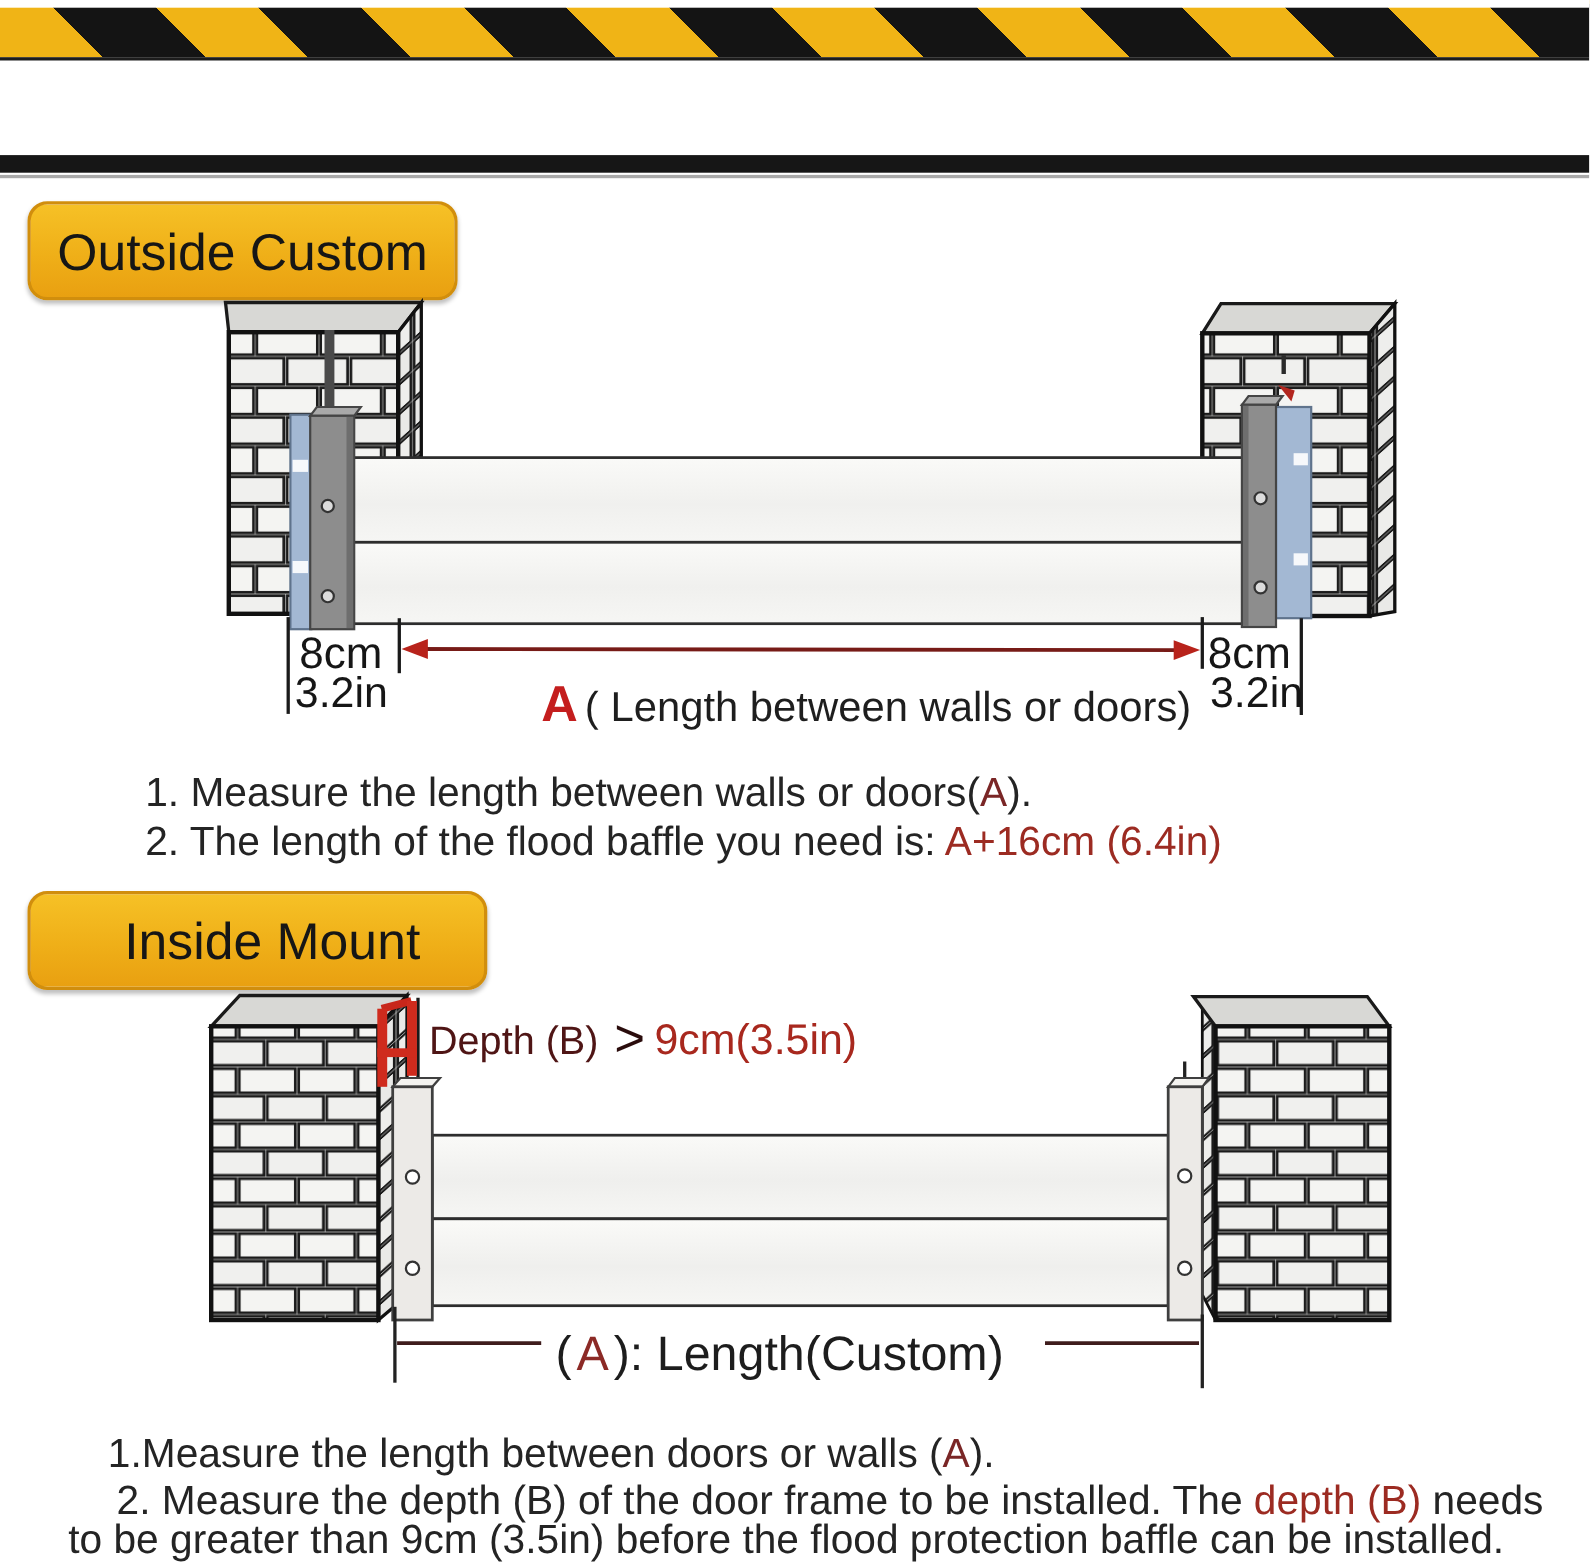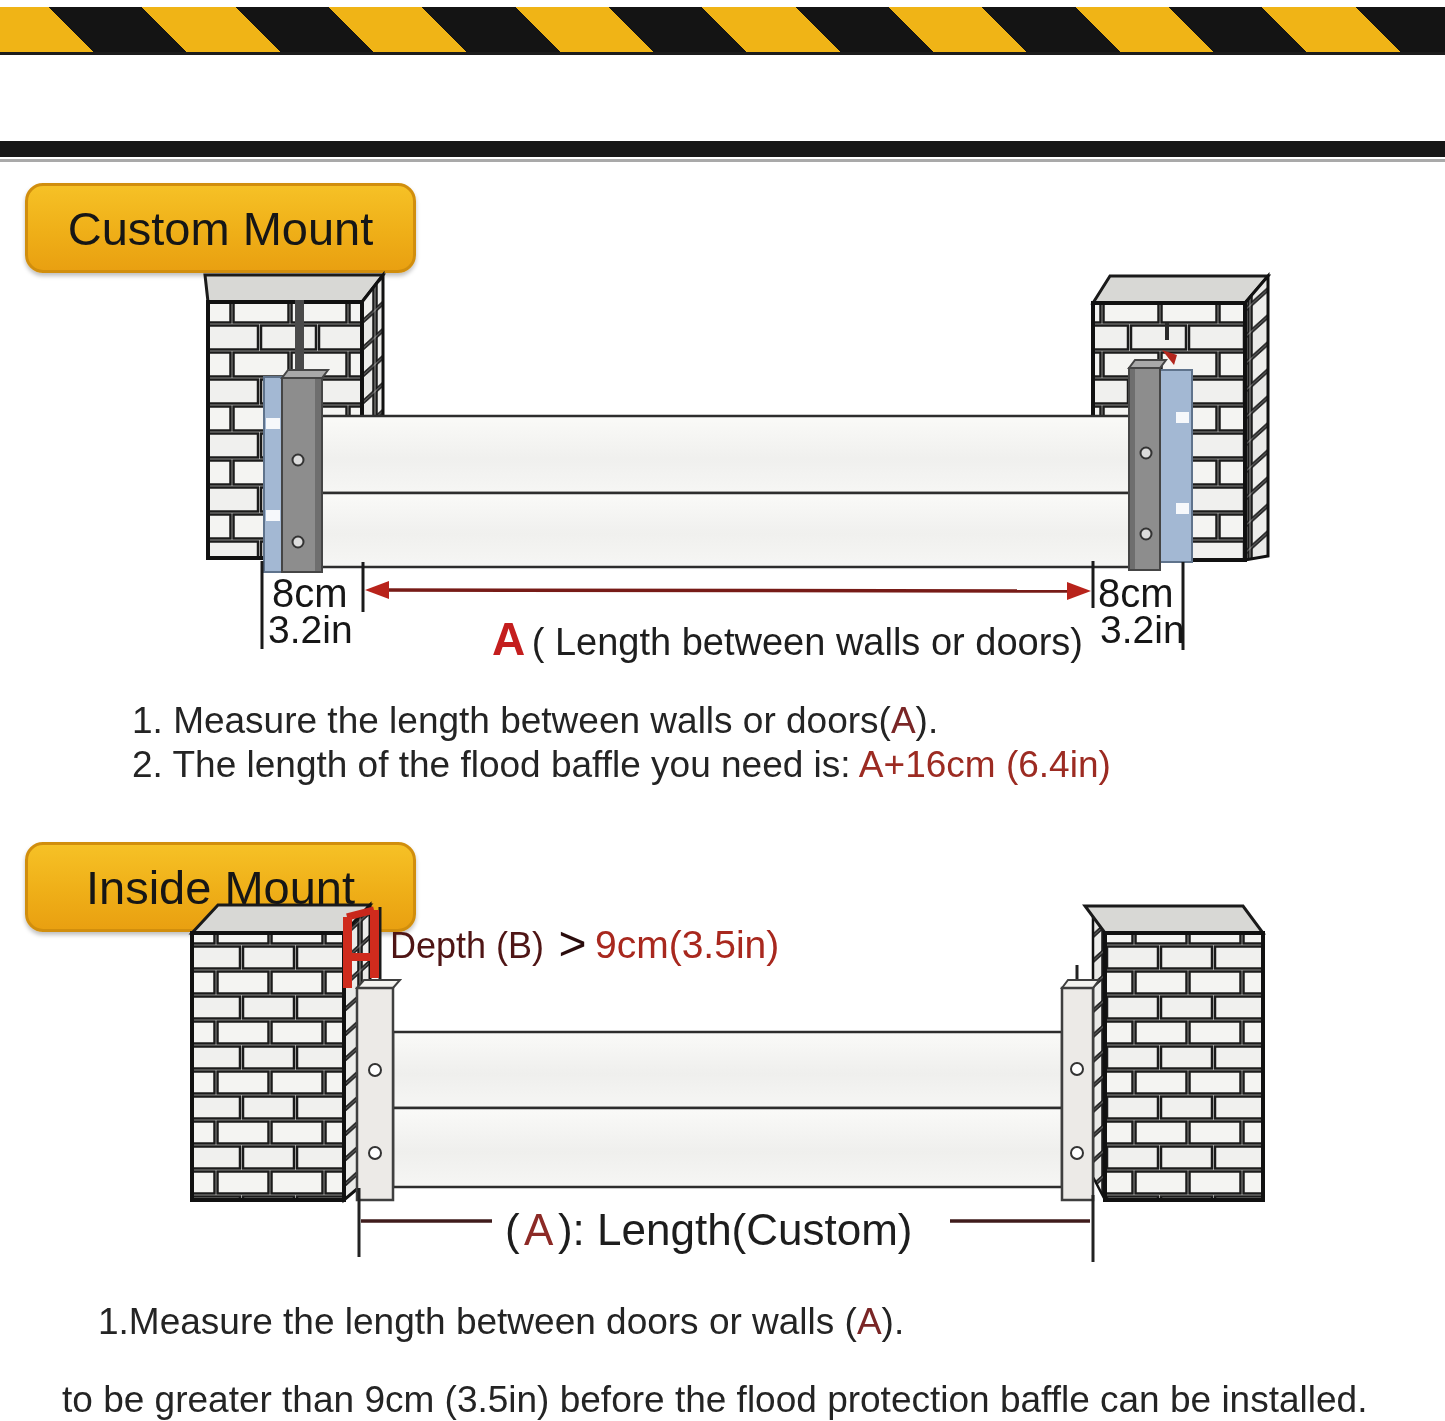--- a/index.html
+++ b/index.html
@@ -19,21 +19,21 @@
   .black-bar{position:absolute;left:0;top:141px;width:1445px;height:16px;background:#161616;}
   .bar-shadow{position:absolute;left:0;top:159px;width:1445px;height:3px;background:#a9a9a9;}
 
   
   .badge{position:absolute;left:25px;width:385px;height:84px;border-radius:18px;
          background:linear-gradient(180deg,#f6c126 0%,#efaf18 55%,#e9a011 100%);
          border:3px solid #d18e0d;box-shadow:0 3px 4px rgba(0,0,0,.25);
          display:flex;align-items:center;justify-content:center;
          font-size:47px;color:#161616;}
   #badge-outside{top:183px;}
-  #badge-inside{top:842px;}
+  #badge-inside{top:810px;padding-left:27px;}
 
   
   .diagram{position:absolute;left:0;}
   #svg-outside{top:270px;}
   #svg-inside{top:895px;}
   text{font-family:"Liberation Sans", sans-serif;}
   .meas{font-size:40px;fill:#161616;}
   .meas-in{font-size:39px;fill:#161616;}
   .arrow-label{font-size:38px;fill:#1e1e1e;}
   .arrow-label-a{font-size:46px;font-weight:700;fill:#c41e1e;}
@@ -56,21 +56,21 @@
 </head>
 <body>
 
 <div id="canvas">
 
   <div class="hazard"></div>
   <div class="hazard-cap"></div>
   <div class="black-bar"></div>
   <div class="bar-shadow"></div>
 
-  <div class="badge" id="badge-outside">Custom Mount</div>
+  <div class="badge" id="badge-outside">Outside Custom</div>
   <div class="badge" id="badge-inside">Inside Mount</div>
 
   <svg id="svg-outside" class="diagram" width="1445" height="420" viewBox="0 0 1445 420">
     <defs>
       <pattern id="brickA" width="58" height="54" patternUnits="userSpaceOnUse">
         <rect width="58" height="54" fill="#fbfbfa"></rect>
         <rect x="-29" y="1.5" width="55" height="24" fill="#f0f0ee" stroke="#1b1b1b" stroke-width="2.5"></rect>
         <rect x="29" y="1.5" width="55" height="24" fill="#f0f0ee" stroke="#1b1b1b" stroke-width="2.5"></rect>
         <rect x="1.5" y="28.5" width="55" height="24" fill="#f4f4f2" stroke="#1b1b1b" stroke-width="2.5"></rect>
       </pattern>
@@ -235,15 +235,16 @@
       <line x1="1093" y1="300" x2="1093" y2="367" stroke="#222222" stroke-width="3"></line>
       <text x="505" y="350">
         <tspan class="len-text">(</tspan>
         <tspan class="len-a">A</tspan>
         <tspan class="len-text">): Length(Custom)</tspan>
       </text>
     </g>
   </svg>
 
   <div class="note" id="i-note1"><span>1.Measure the length between doors or walls (</span><span class="red-a">A</span><span>).</span></div>
+  <div class="note" id="i-note2"><span>2. Measure the depth (B) of the door frame to be installed. The </span><span class="red">depth (B)</span><span> needs</span></div>
   <div class="note" id="i-note3"><span>to be greater than 9cm (3.5in) before the flood protection baffle can be installed.</span></div>
 
 </div>
 
 </body></html>

